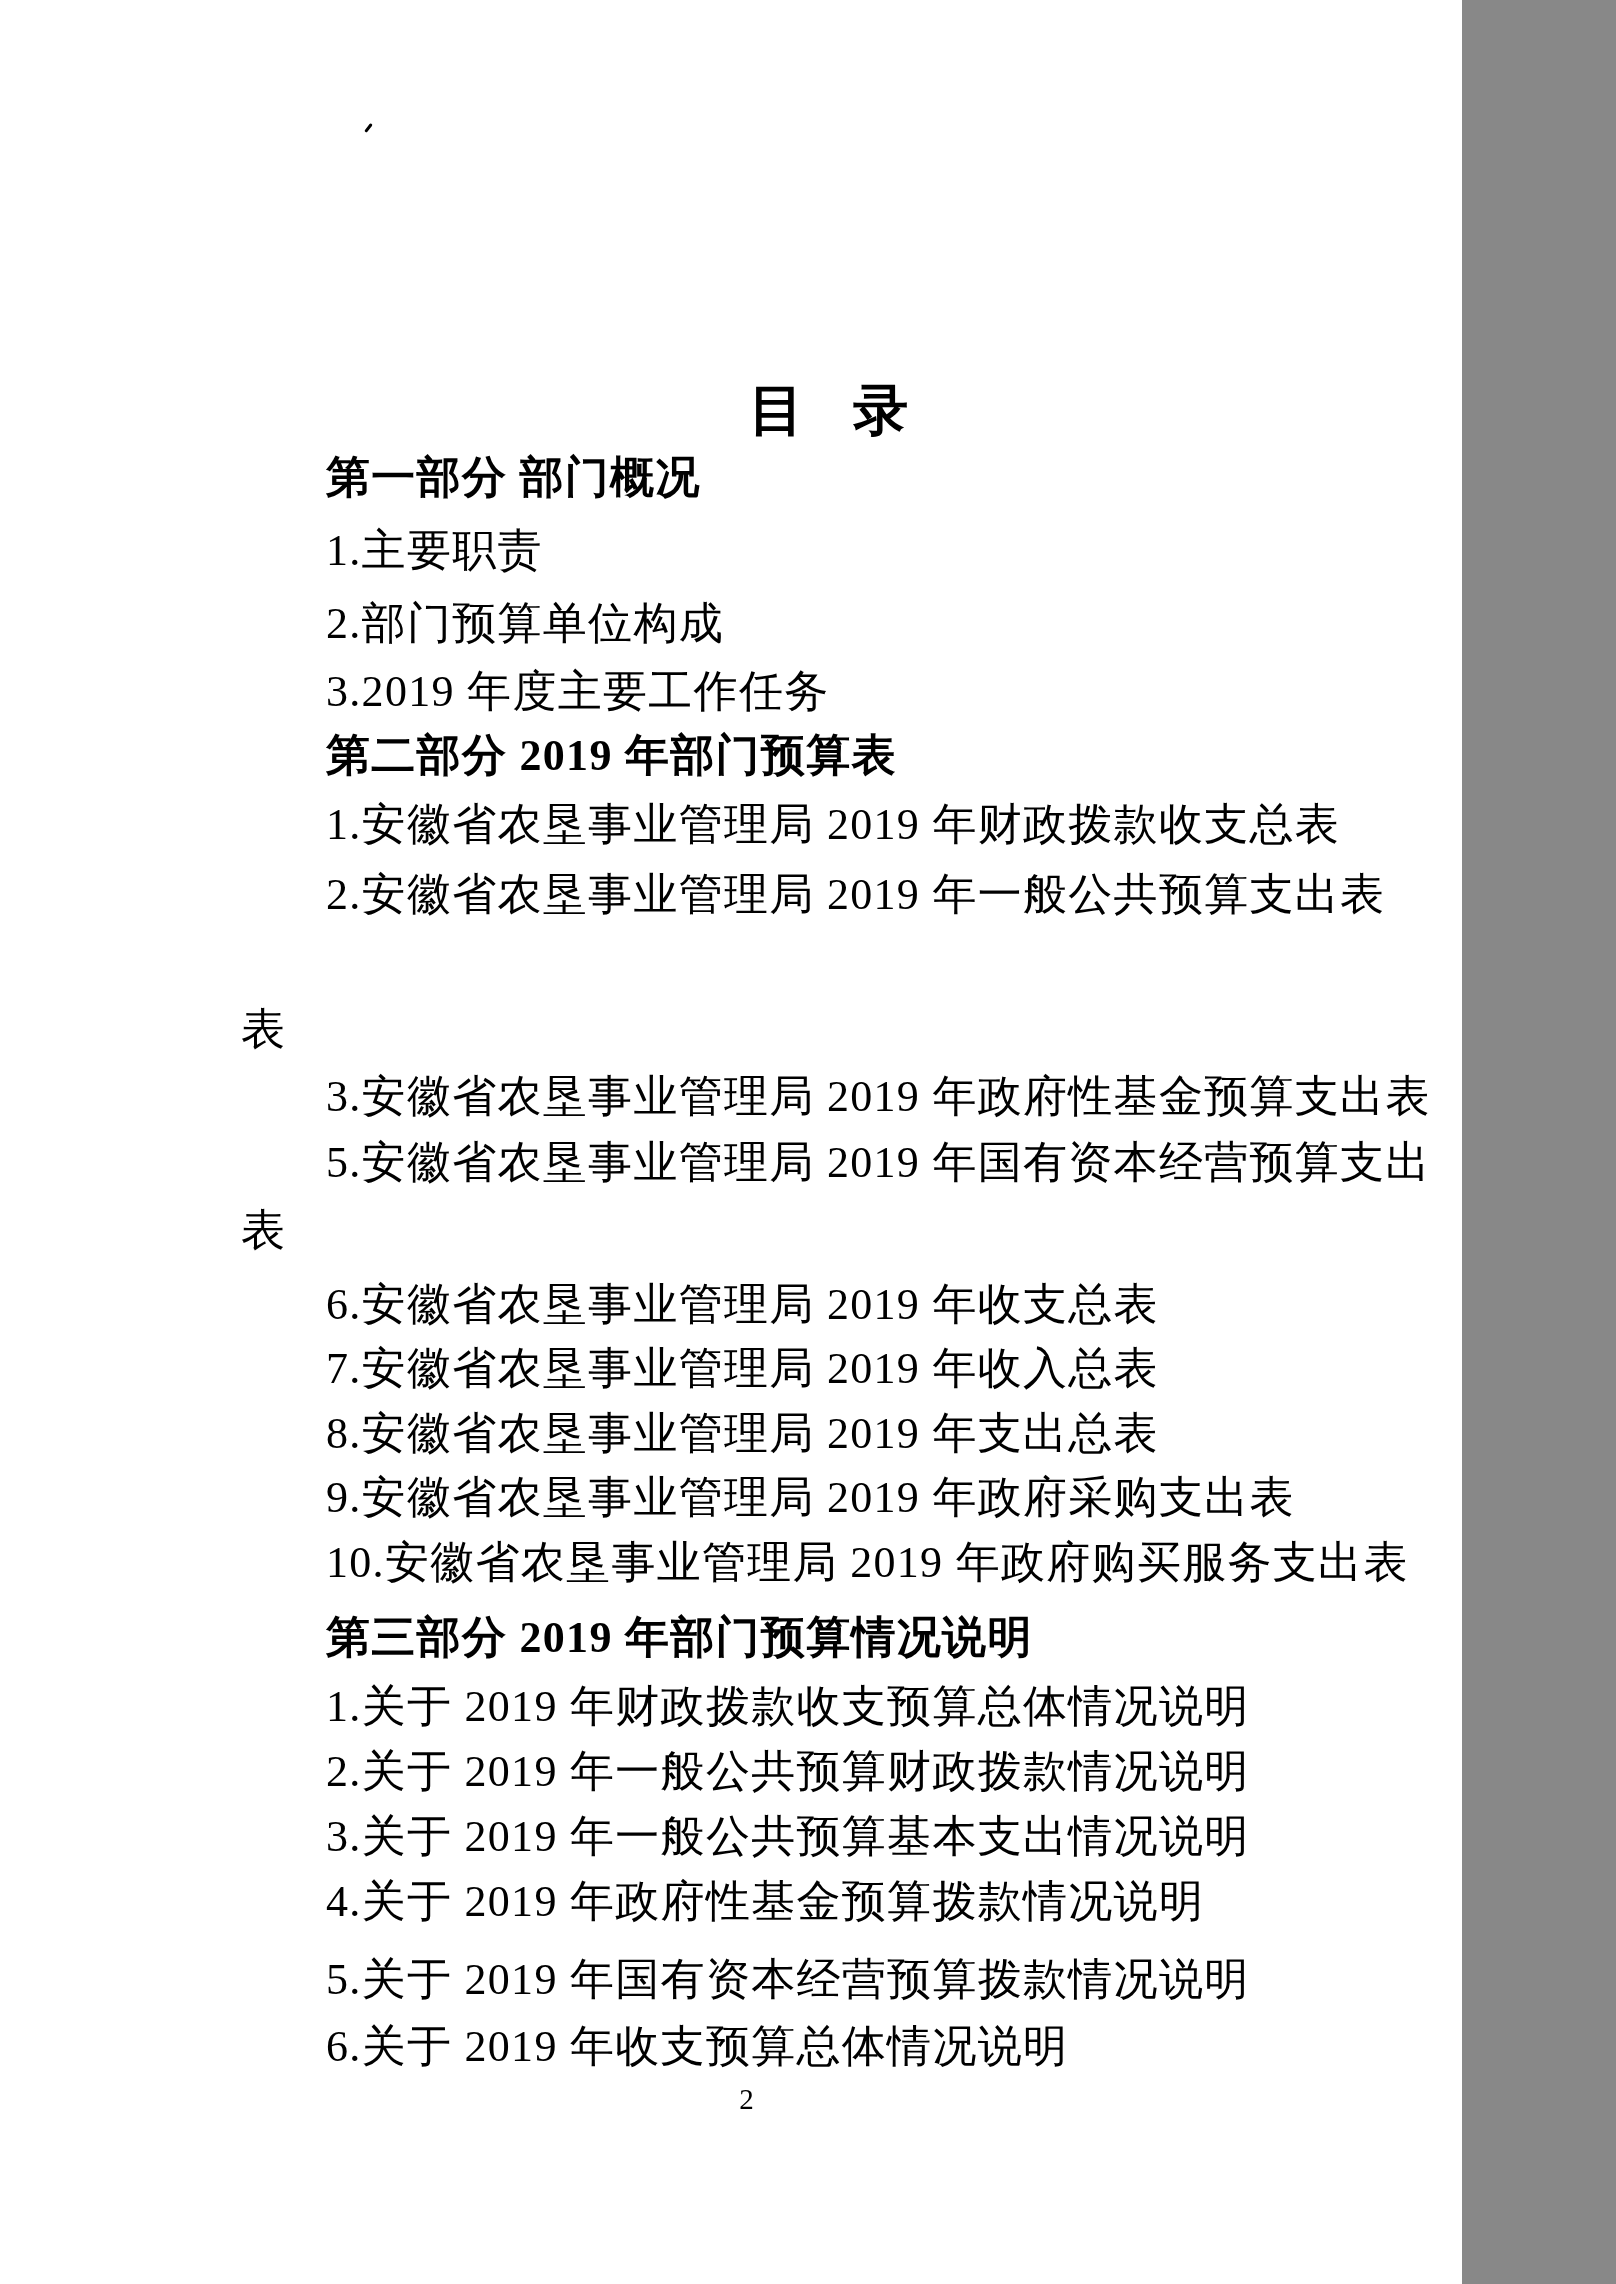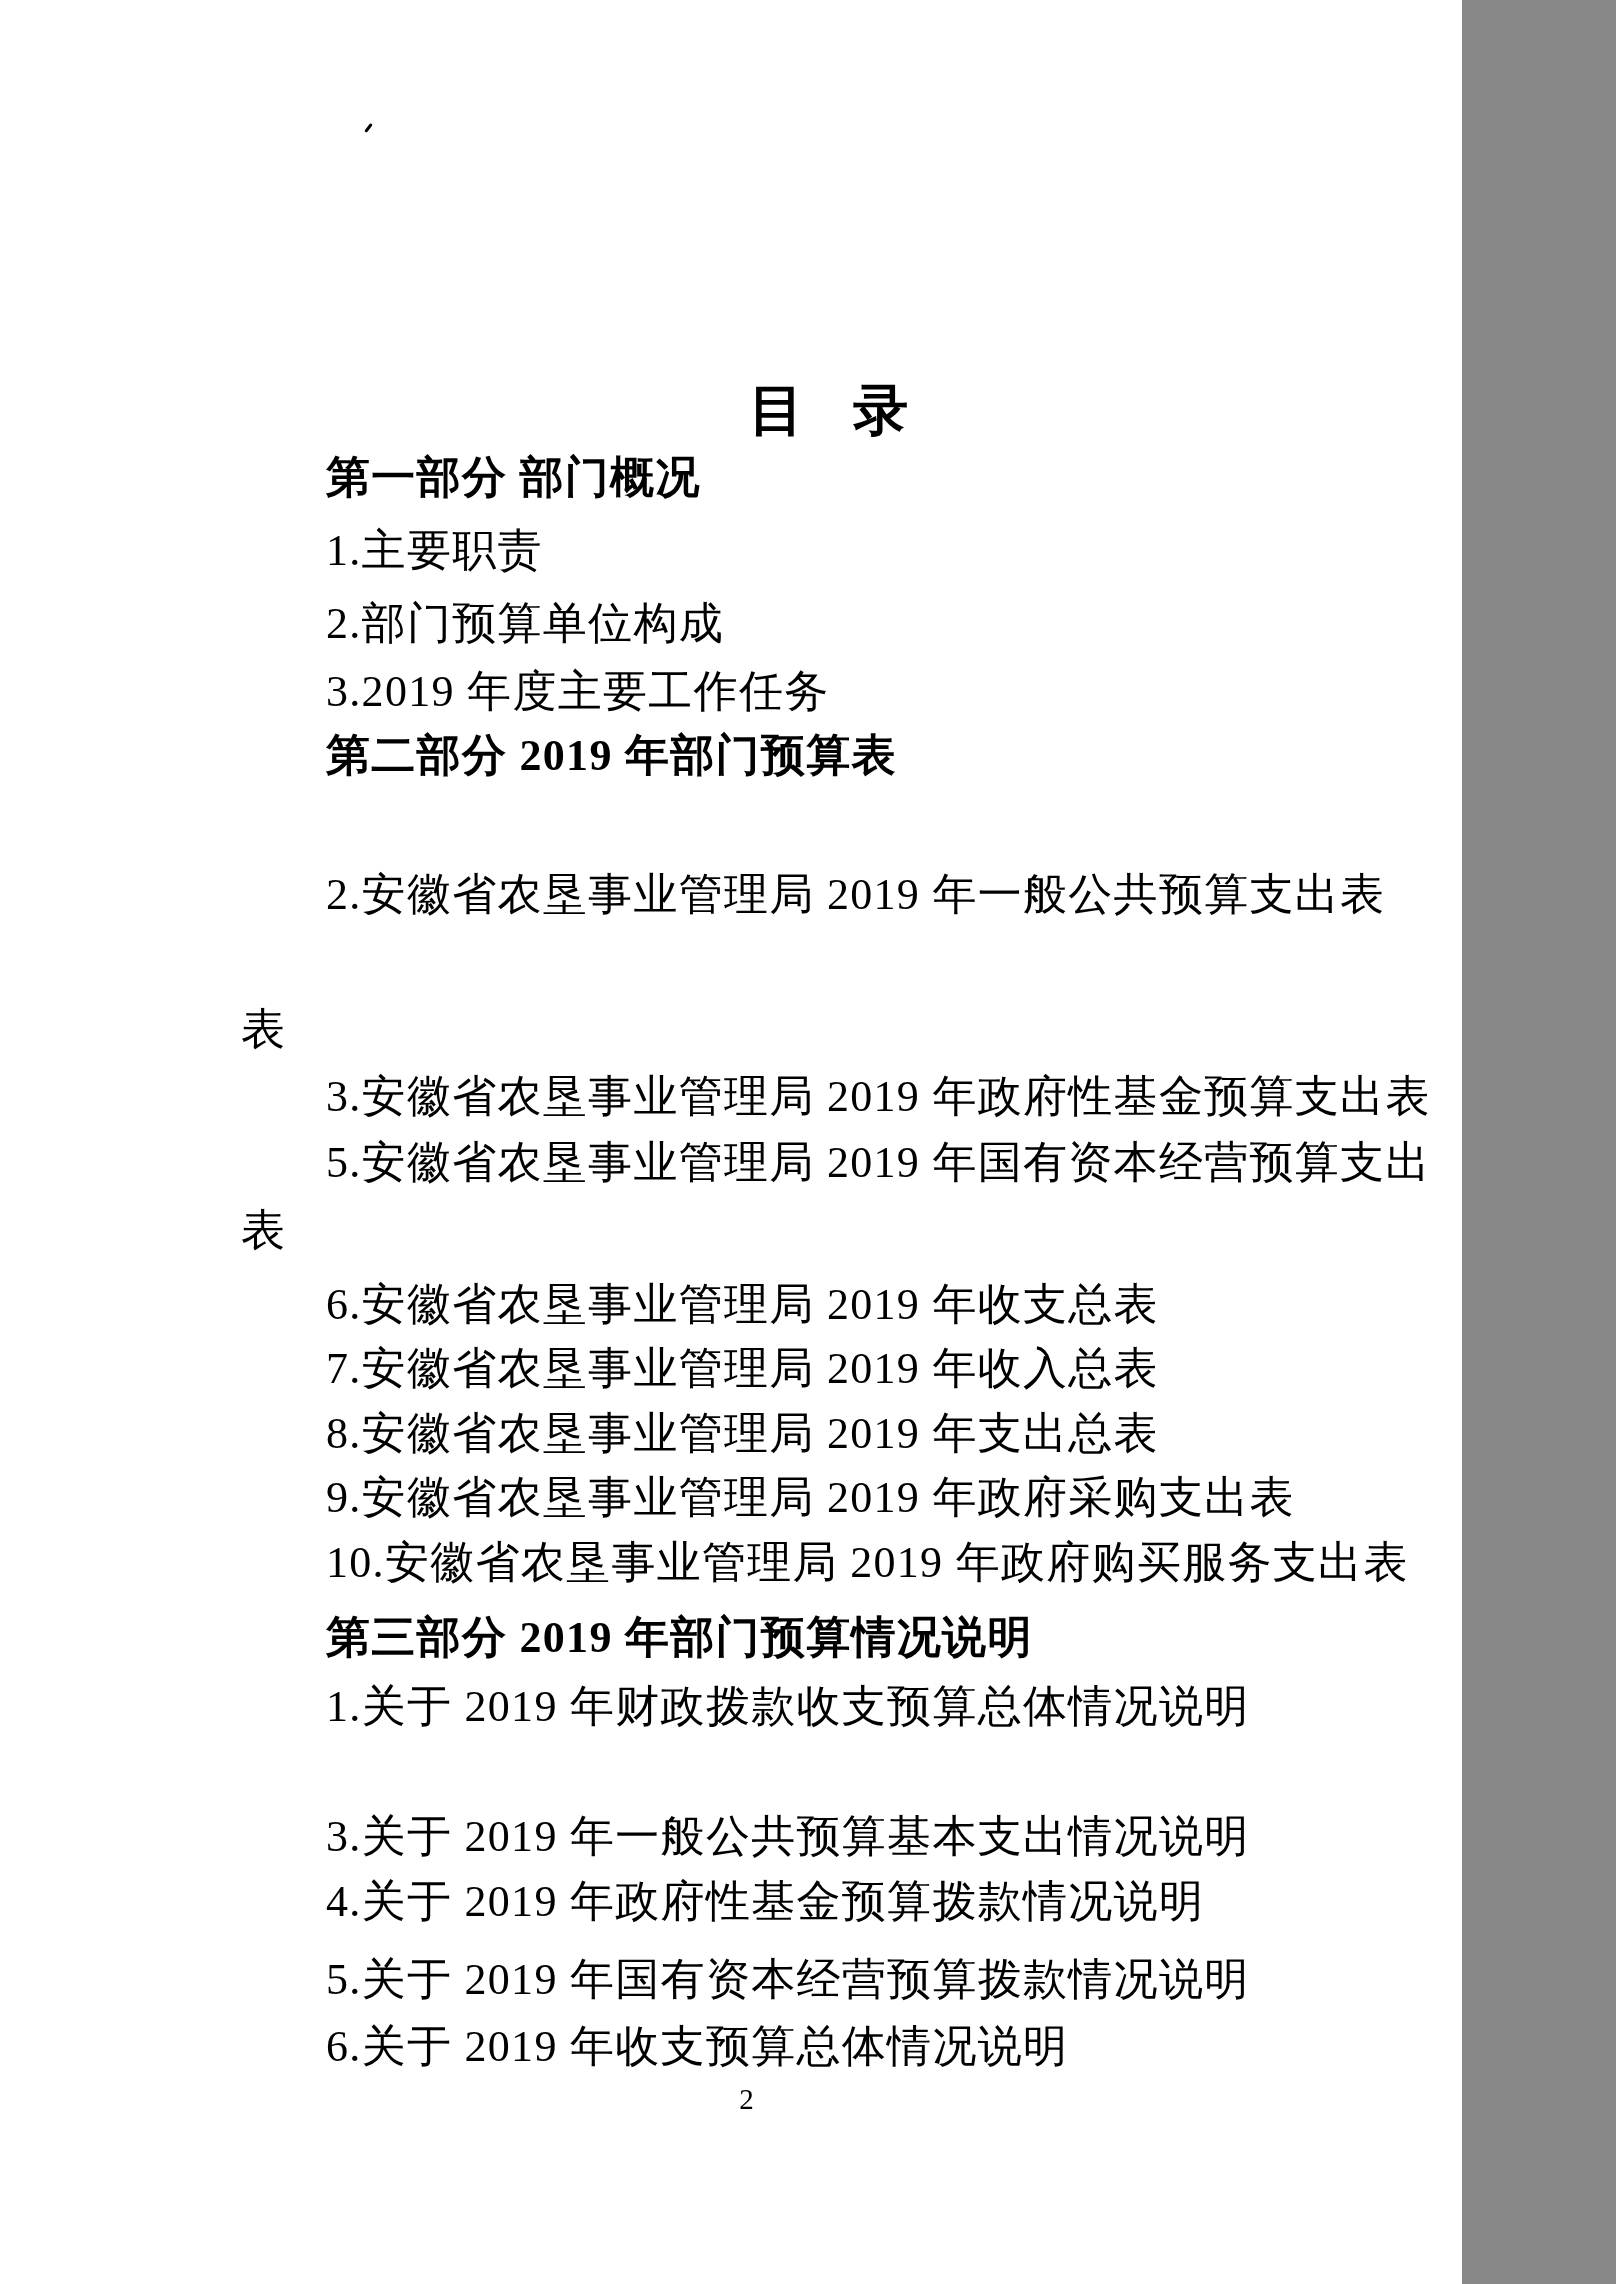--- a/index.html
+++ b/index.html
@@ -64,33 +64,35 @@
   <div class="stray-mark"></div>
 
   <div class="doc-title">目 录</div>
 
   <div class="line heading" style="top:456px">第一部分 部门概况</div>
   <div class="line item" style="top:529px">1.主要职责</div>
   <div class="line item" style="top:602px">2.部门预算单位构成</div>
   <div class="line item" style="top:670px">3.2019 年度主要工作任务</div>
 
   <div class="line heading" style="top:734px">第二部分 2019 年部门预算表</div>
+  <div class="line item" style="top:803px">1.安徽省农垦事业管理局 2019 年财政拨款收支总表</div>
   <div class="line item" style="top:873px">2.安徽省农垦事业管理局 2019 年一般公共预算支出表</div>
   <div class="line wrap" style="top:1008px">表</div>
   <div class="line item" style="top:1075px">3.安徽省农垦事业管理局 2019 年政府性基金预算支出表</div>
   <div class="line item" style="top:1141px">5.安徽省农垦事业管理局 2019 年国有资本经营预算支出</div>
   <div class="line wrap" style="top:1209px">表</div>
   <div class="line item" style="top:1283px">6.安徽省农垦事业管理局 2019 年收支总表</div>
   <div class="line item" style="top:1347px">7.安徽省农垦事业管理局 2019 年收入总表</div>
   <div class="line item" style="top:1412px">8.安徽省农垦事业管理局 2019 年支出总表</div>
   <div class="line item" style="top:1476px">9.安徽省农垦事业管理局 2019 年政府采购支出表</div>
   <div class="line item" style="top:1541px">10.安徽省农垦事业管理局 2019 年政府购买服务支出表</div>
 
   <div class="line heading" style="top:1616px">第三部分 2019 年部门预算情况说明</div>
   <div class="line item" style="top:1685px">1.关于 2019 年财政拨款收支预算总体情况说明</div>
+  <div class="line item" style="top:1750px">2.关于 2019 年一般公共预算财政拨款情况说明</div>
   <div class="line item" style="top:1815px">3.关于 2019 年一般公共预算基本支出情况说明</div>
   <div class="line item" style="top:1880px">4.关于 2019 年政府性基金预算拨款情况说明</div>
   <div class="line item" style="top:1958px">5.关于 2019 年国有资本经营预算拨款情况说明</div>
   <div class="line item" style="top:2025px">6.关于 2019 年收支预算总体情况说明</div>
 
   <div class="page-number">2</div>
 
 </div>
 
 

